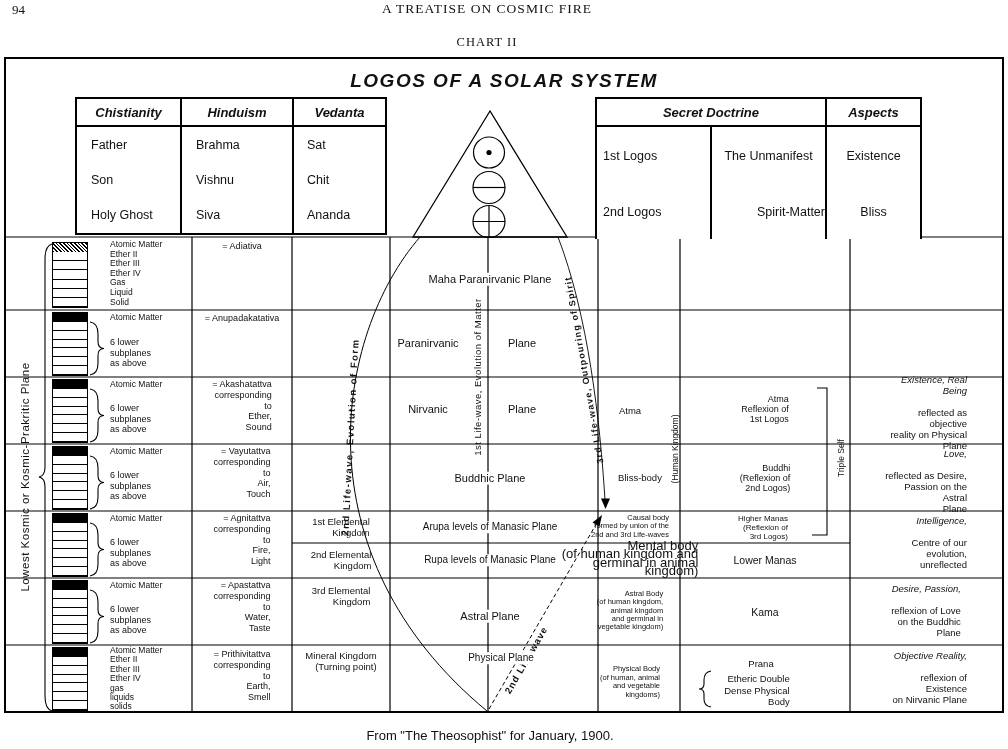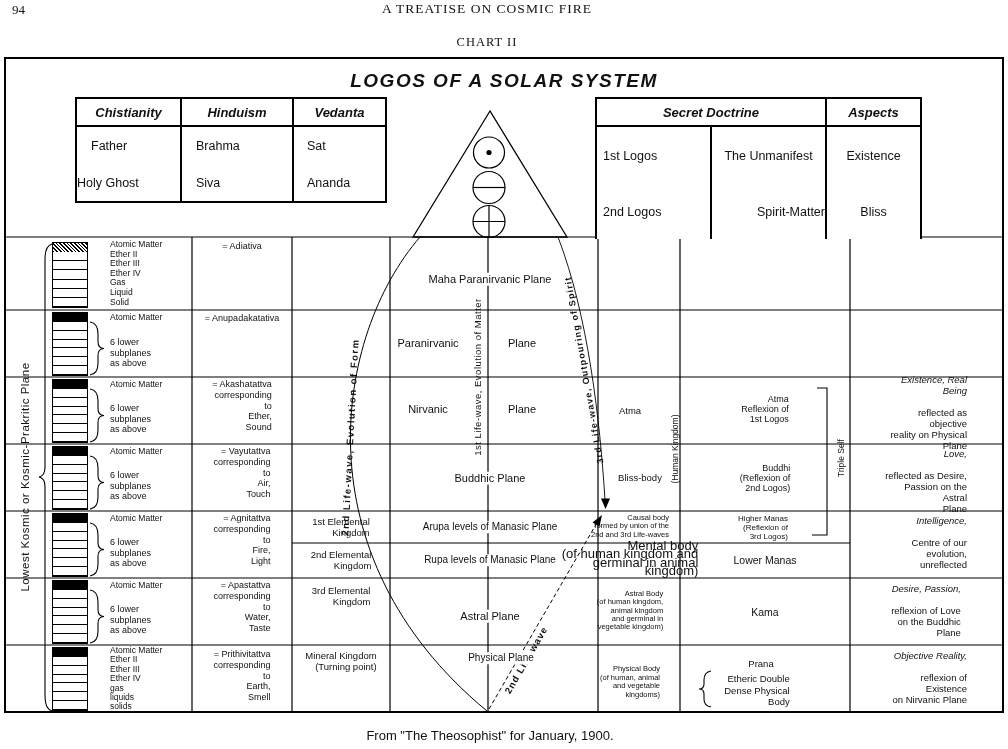--- a/index.html
+++ b/index.html
@@ -55,34 +55,39 @@
     <polygon points="602,515 599.5,526.5 592.5,522.5"></polygon>
   </g>
 </svg>
 
 <div class="abs serif" style="left:12px;top:2px;font-size:13px">94</div>
 <div class="c serif" style="left:487px;top:9px;font-size:13.5px;letter-spacing:1px;white-space:nowrap">A TREATISE ON COSMIC FIRE</div>
 <div class="c serif" style="left:487px;top:42px;font-size:12.5px;letter-spacing:1px;white-space:nowrap">CHART II</div>
 
 <div class="c" style="left:504px;top:81px;font-size:19px;font-weight:bold;font-style:italic;letter-spacing:1.5px;white-space:nowrap">LOGOS OF A SOLAR SYSTEM</div>
 
-<table class="hdr" style="left:75px;top:97px;width:310px;height:106px">
+<table class="hdr" style="left:75px;top:97px;width:310px;height:138px">
   <tbody>
       <tr style="height:28px">
     <th style="width:105px">Chistianity</th>
     <th style="width:112px">Hinduism</th>
     <th style="width:93px">Vedanta</th>
   </tr>
   <tr>
     <td style="border-bottom:none;padding-left:14px">Father</td>
     <td style="border-bottom:none;padding-left:14px">Brahma</td>
     <td style="border-bottom:none;padding-left:13px">Sat</td>
   </tr>
   <tr>
-    <td style="border-top:none;">Holy Ghost</td>
+    <td style="border-top:none;border-bottom:none;padding-left:14px">Son</td>
+    <td style="border-top:none;border-bottom:none;padding-left:14px">Vishnu</td>
+    <td style="border-top:none;border-bottom:none;padding-left:13px">Chit</td>
+  </tr>
+  <tr>
+    <td style="border-top:none;padding-left:14px">Holy Ghost</td>
     <td style="border-top:none;padding-left:14px">Siva</td>
     <td style="border-top:none;padding-left:13px">Ananda</td>
   </tr>
 </tbody>
   </table>
 
 <table class="hdr" style="left:595px;top:97px;width:325px;height:142px">
   <tbody>
       <tr style="height:28px">
     <th colspan="2" style="width:230px">Secret Doctrine</th>

